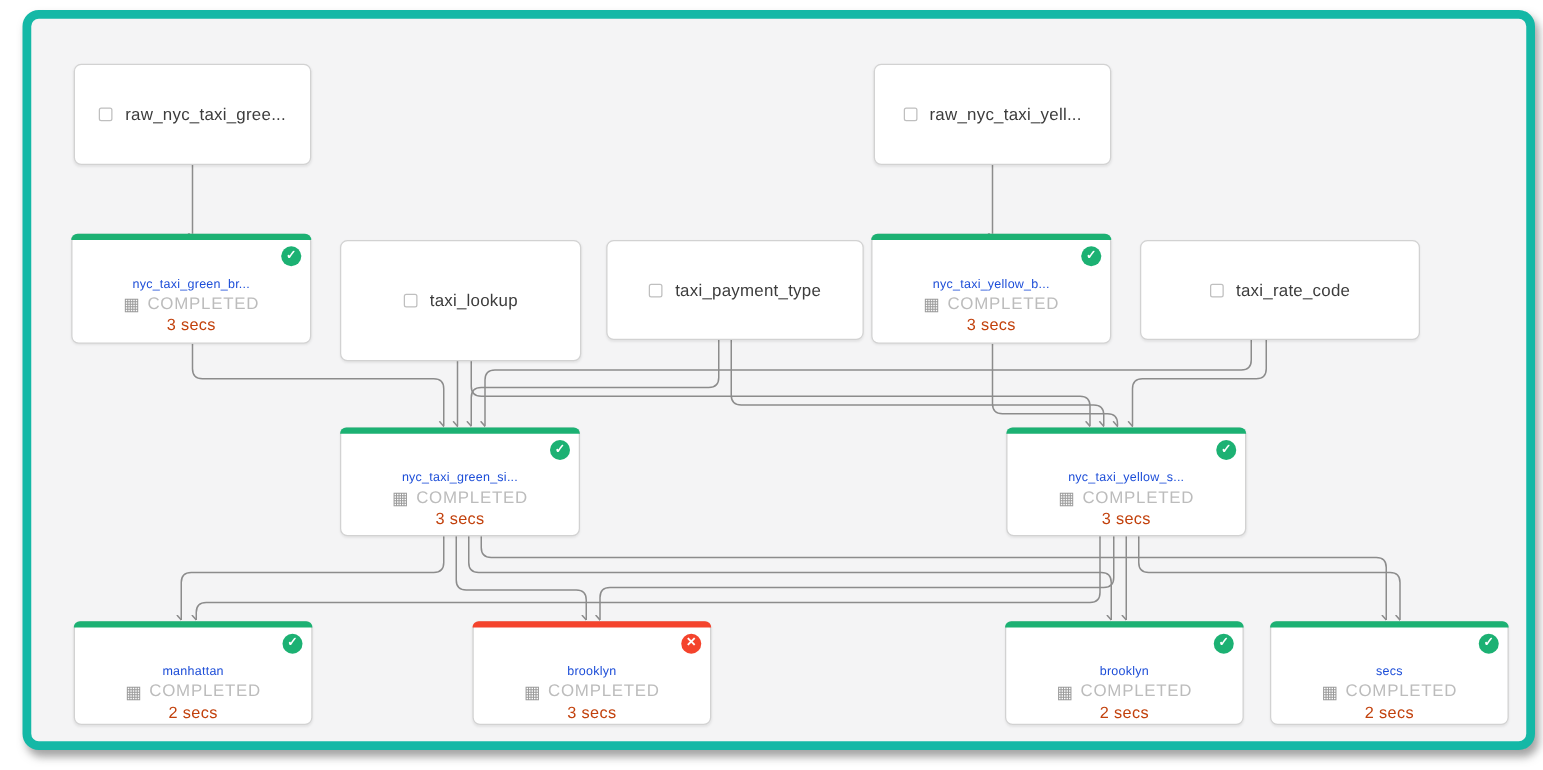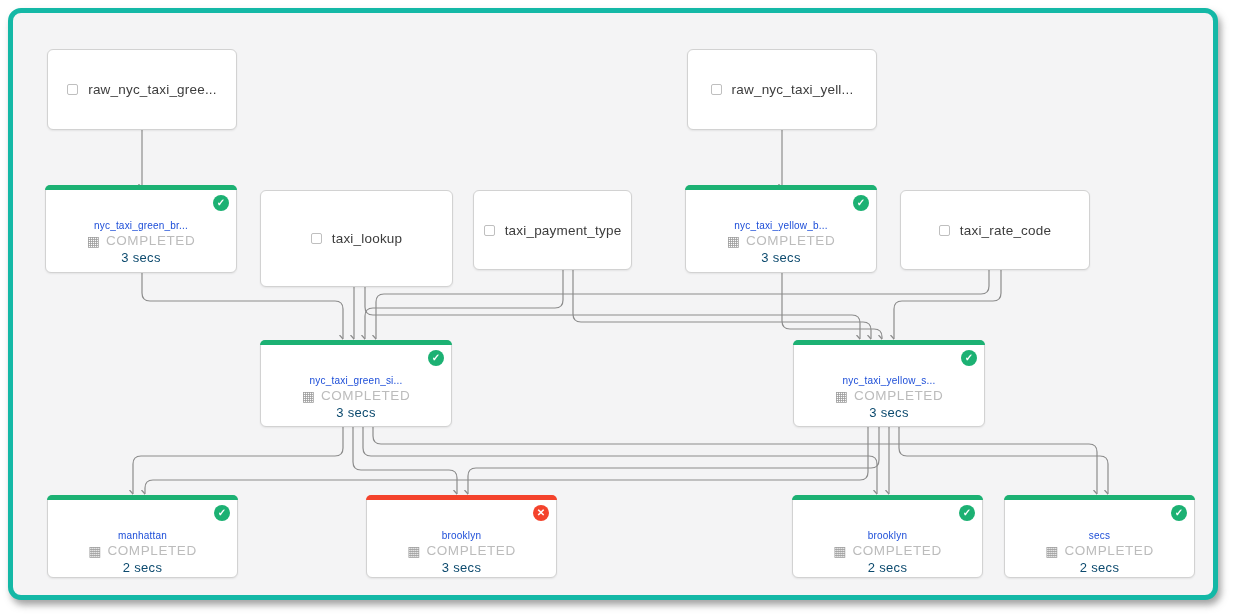--- a/index.html
+++ b/index.html
@@ -1,19 +1,19 @@
 <!DOCTYPE html>
 <html><head>
 <meta charset="utf-8">
 <style>
   * { margin:0; padding:0; box-sizing:border-box; }
   html,body { width:1234px; height:616px; background:#ffffff; font-family:"Liberation Sans", sans-serif; overflow:hidden; }
   .window {
-    position:absolute; left:8px; top:8px; width:1210px; height:592px;
-    background:#f4f4f5; border:5px solid #14b8a6; border-radius:13px;
+    position:absolute; left:18px; top:8px; width:1210px; height:592px;
+    background:#f4f4f5; border:7px solid #14b8a6; border-radius:13px;
     box-shadow:3px 5px 7px rgba(90,90,90,0.55);
   }
   svg.edges { position:absolute; left:0; top:0; pointer-events:none; }
   .node {
     position:absolute; background:#ffffff; border:1px solid #d2d2d2; border-radius:6px;
     box-shadow:0 1px 2px rgba(0,0,0,0.07);
     display:flex; flex-direction:column; align-items:center; justify-content:center;
     cursor:pointer;
   }
   .node .plain-row { display:flex; align-items:center; justify-content:center; }
@@ -32,21 +32,21 @@
   .badge {
     position:absolute; top:9px; right:7px; width:16px; height:16px; border-radius:50%;
     color:#ffffff; font-size:10px; font-weight:bold; line-height:16px; text-align:center;
   }
   .node.ok .badge { background:#1cb173; }
   .node.fail .badge { background:#f4432c; }
   .title { font-size:10px; color:#1d4ed8; margin-top:18px; letter-spacing:0.2px; }
   .status-row { display:flex; align-items:center; margin-top:2px; }
   .grid-icon { color:#9b9b9b; font-size:14px; margin-right:6px; line-height:1; }
   .status-text { font-size:13.5px; color:#bcbcbc; letter-spacing:0.6px;text-align:center; }
-  .time { font-size:13px; color:#0c4a6e; margin-top:2px; letter-spacing:0.3px; }
+  .time { font-size:13px; color:#c2410c; margin-top:2px; letter-spacing:0.3px; }
 </style>
 </head>
 <body>
 
 <div class="window">
 
   <svg class="edges" width="1234" height="616" viewBox="0 0 1234 616">
     <defs>
       <marker id="arrow" markerWidth="10" markerHeight="10" refX="4" refY="0" orient="auto" markerUnits="userSpaceOnUse">
         <path d="M0,-3.5 L4,0 L0,3.5" fill="none" stroke="#8c8c8c" stroke-width="1.2"></path>
@@ -100,39 +100,39 @@
     <div class="time">3 secs</div>
   </div>
 
   <div class="node" style="left:247px;top:177px;width:193px;height:97px">
     <div class="plain-row">
       <span class="checkbox"></span>
       <span class="label">taxi_lookup</span>
     </div>
   </div>
 
-  <div class="node" style="left:460px;top:177px;width:159px;height:80px">
+  <div class="node" style="left:460px;top:177px;width:206px;height:80px">
     <div class="plain-row">
       <span class="checkbox"></span>
       <span class="label">taxi_payment_type</span>
     </div>
   </div>
 
   <div class="node status ok" style="left:672px;top:172px;width:192px;height:88px">
     <div class="bar"></div>
     <div class="badge">✓</div>
     <div class="title">nyc_taxi_yellow_b...</div>
     <div class="status-row">
       <span class="grid-icon">▦</span>
       <span class="status-text">COMPLETED</span>
     </div>
     <div class="time">3 secs</div>
   </div>
 
-  <div class="node" style="left:887px;top:177px;width:190px;height:80px">
+  <div class="node" style="left:887px;top:177px;width:224px;height:80px">
     <div class="plain-row">
       <span class="checkbox"></span>
       <span class="label">taxi_rate_code</span>
     </div>
   </div>
 
   <div class="node status ok" style="left:247px;top:327px;width:192px;height:87px">
     <div class="bar"></div>
     <div class="badge">✓</div>
     <div class="title">nyc_taxi_green_si...</div>

